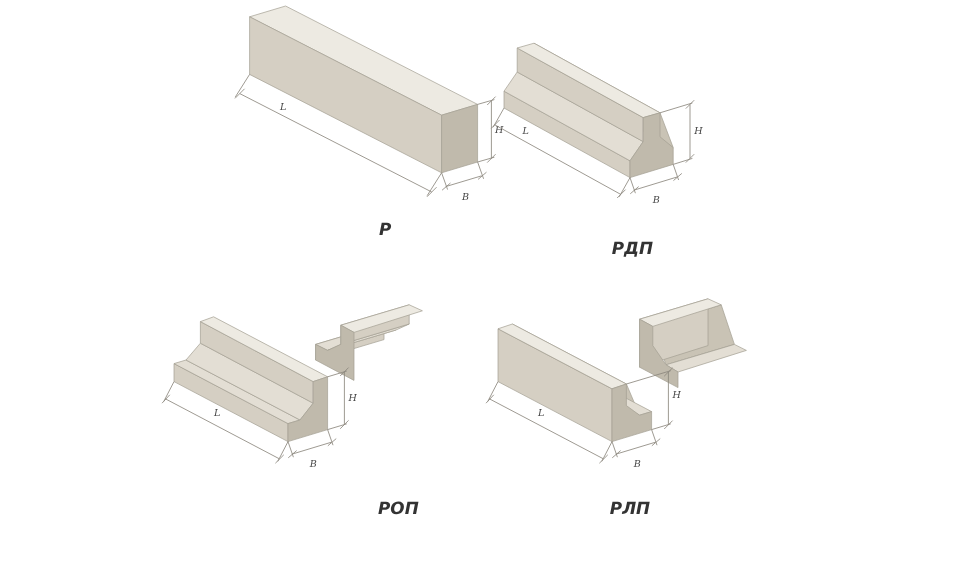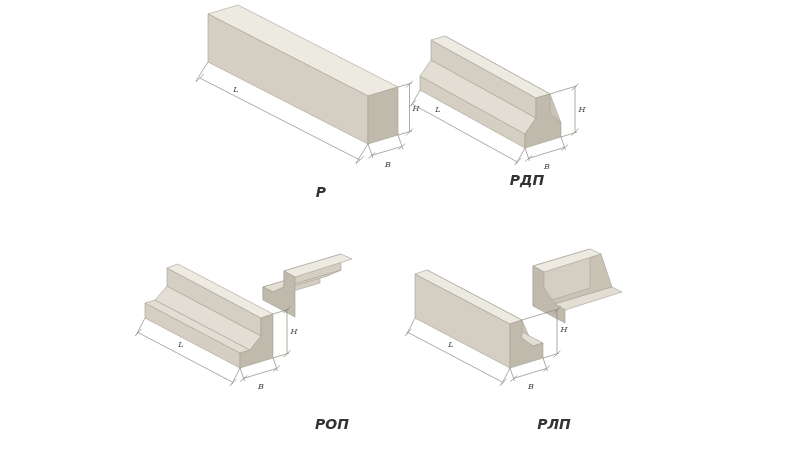--- a/index.html
+++ b/index.html
@@ -52,21 +52,21 @@
     <g>
       <path class="dim" d="M20,90 L11,106 M125,148 L116,164 M12.3,104 L117.3,162 M9.3,107 L16.3,100 M114.3,165 L121.3,158"></path>
       <text class="dim-label" x="38" y="112">L</text>
       <path class="dim" d="M161,137 L177,132 M150,94 L177,85.8 M175,132 L175,87 M171.5,135.5 L178.5,128.5 M171.5,90.5 L178.5,83.5"></path>
       <text class="dim-label" x="182" y="112">H</text>
       <path class="dim" d="M125,148 L129.5,161 M161,137 L165.5,150 M128.2,158.5 L164.2,147.5 M125.2,161.5 L132.2,155.5 M161.2,150.5 L168.2,144.5"></path>
       <text class="dim-label" x="147" y="169">B</text>
     </g>
   </svg>
 </div>
-<div class="caption" style="left:482px;top:172px">РДП</div>
+<div class="caption" style="left:482px;top:200px">РДП</div>
 
 <div class="fig" style="left:135px;top:248px;width:230px;height:160px">
   <svg width="230" height="160" viewBox="0 0 230 160">
     <g>
       <polygon class="face" points="128,52 128,39 185,22 185,35" fill="#d5cfc3"></polygon>
       <polygon class="face" points="128,39 138,44 195,27 185,22" fill="#e3ded4"></polygon>
       <polygon class="face" points="138,44 149,39 206,22 195,27" fill="#e3ded4"></polygon>
       <polygon class="face" points="149,39 149,23 206,6 206,22" fill="#d5cfc3"></polygon>
       <polygon class="face" points="149,23 160,29 217,11 206,6" fill="#edeae2"></polygon>
       <polygon class="face" points="128,52 160,69 160,29 149,23 149,39 138,44 128,39" fill="#c0baac"></polygon>
@@ -110,13 +110,13 @@
     <g>
       <path class="dim" d="M10,70 L1.5,86.5 M105,120 L96.5,136.5 M2.5,84.2 L97.5,134.2 M0,88 L6.5,81 M94.5,138 L101.5,131"></path>
       <text class="dim-label" x="46" y="99">L</text>
       <path class="dim" d="M138,110 L154,105.2 M117,72 L154,60.9 M152,106 L152,62 M148.5,109.5 L155.5,102.5 M148.5,65.5 L155.5,58.5"></path>
       <text class="dim-label" x="159" y="84">H</text>
       <path class="dim" d="M105,120 L109.5,133 M138,110 L142.5,123 M108.2,130.5 L141.2,120.5 M105.2,133.5 L112.2,127.5 M138.2,123.5 L145.2,117.5"></path>
       <text class="dim-label" x="126" y="141">B</text>
     </g>
   </svg>
 </div>
-<div class="caption" style="left:509px;top:416px">РЛП</div>
+<div class="caption" style="left:480px;top:416px">РЛП</div>
 
 </body></html>

